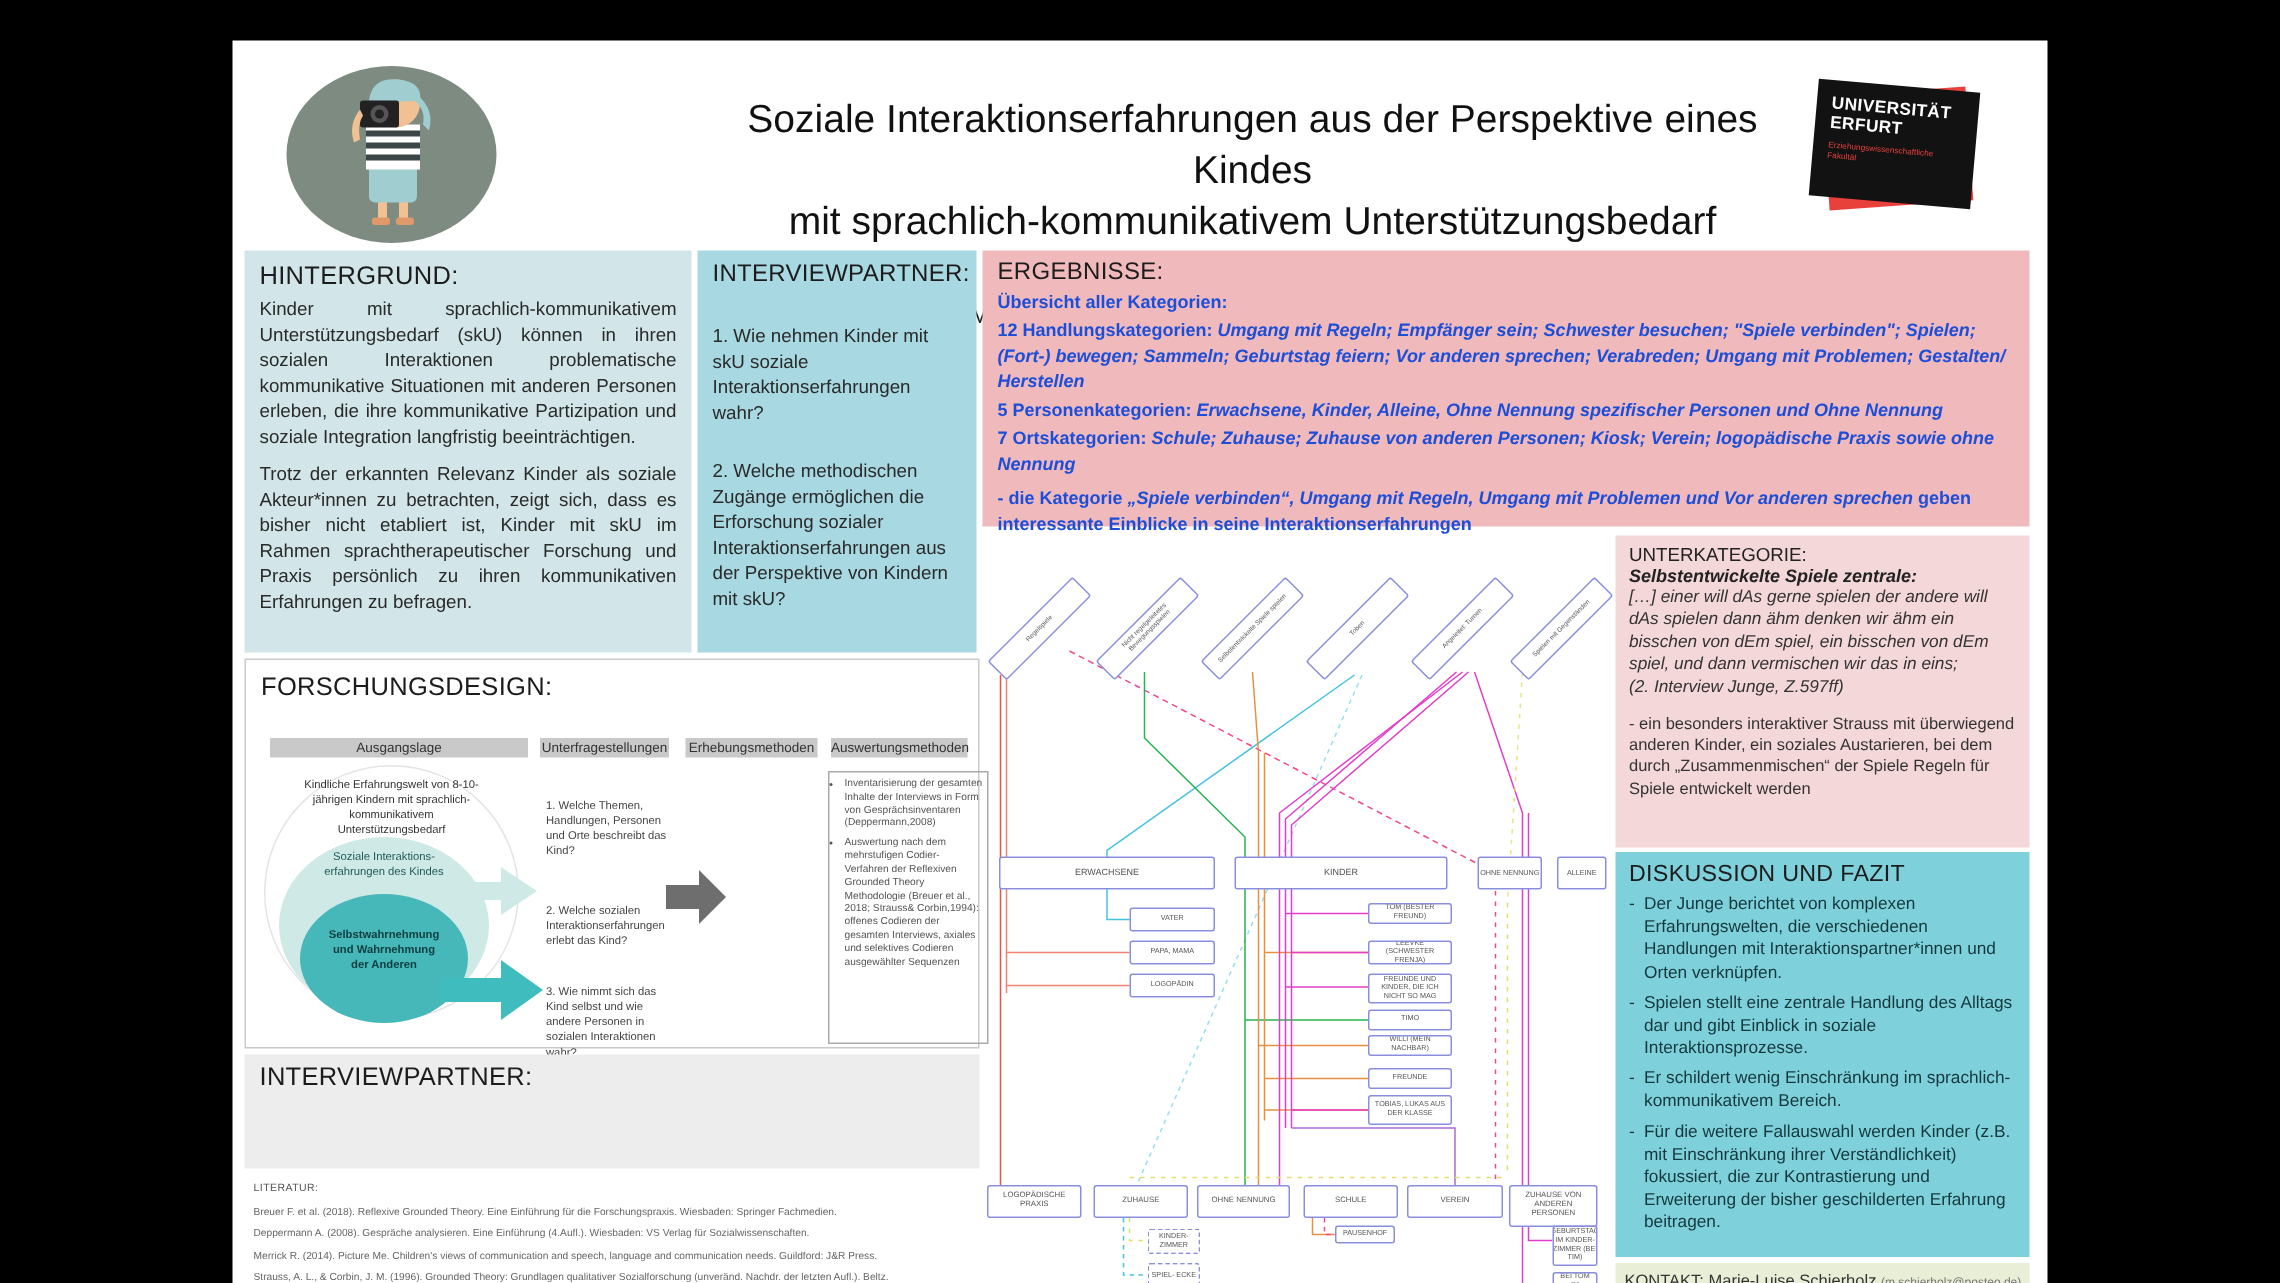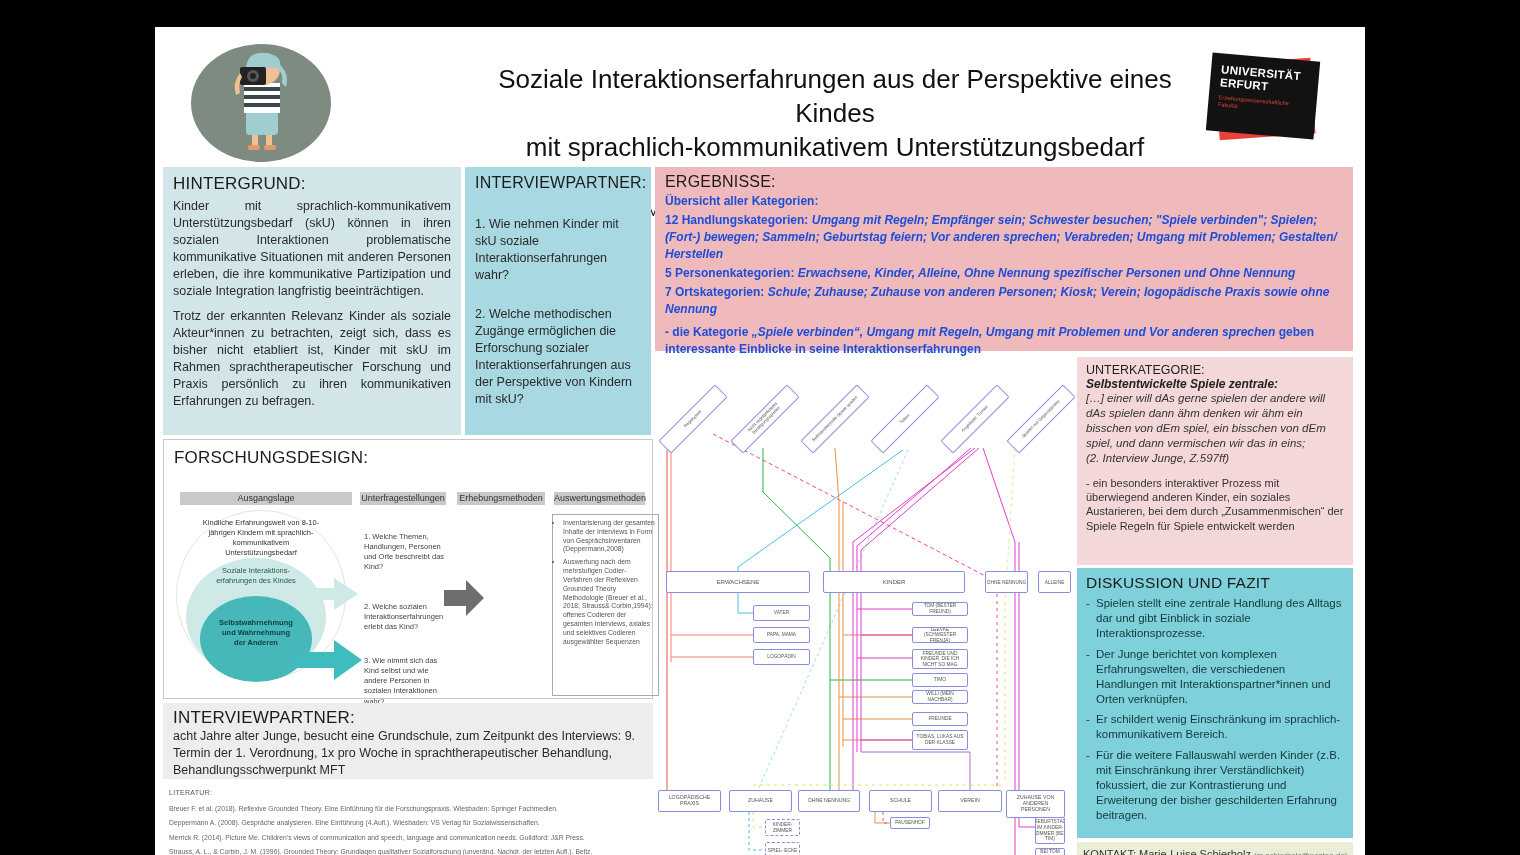--- a/index.html
+++ b/index.html
@@ -167,21 +167,20 @@
 
 
     <div class="fd-box" style="left:388px;top:74px;width:92px;height:172px">
       <li>Inventarisierung der gesamten Inhalte der Interviews in Form von Gesprächsinventaren (Deppermann,2008)</li>
       <li>Auswertung nach dem mehrstufigen Codier-Verfahren der Reflexiven Grounded Theory Methodologie (Breuer et al., 2018; Strauss&amp; Corbin,1994): offenes Codieren der gesamten Interviews, axiales und selektives Codieren ausgewählter Sequenzen</li>
     </div>
   </div>
 
   <div class="panel gray" style="left:8px;top:676px;width:490px;height:76px;padding:5px 10px;">
     <div class="sec-heading">INTERVIEWPARTNER:</div>
-    <div class="body-text">acht Jahre alter Junge, besucht eine Grundschule, zum Zeitpunkt des Interviews: 9. Termin der 1. Verordnung, 1x pro Woche in sprachtherapeutischer Behandlung, Behandlungsschwerpunkt MFT</div>
   </div>
 
   <div class="panel" style="left:14px;top:762px;width:480px;">
     <div class="lit-head">LITERATUR:</div>
     <div class="lit">Breuer F. et al. (2018). Reflexive Grounded Theory. Eine Einführung für die Forschungspraxis. Wiesbaden: Springer Fachmedien.</div>
     <div class="lit">Deppermann A. (2008). Gespräche analysieren. Eine Einführung (4.Aufl.). Wiesbaden: VS Verlag für Sozialwissenschaften.</div>
     <div class="lit">Merrick R. (2014). Picture Me. Children's views of communication and speech, language and communication needs. Guildford: J&amp;R Press.</div>
     <div class="lit">Strauss, A. L., &amp; Corbin, J. M. (1996). Grounded Theory: Grundlagen qualitativer Sozialforschung (unveränd. Nachdr. der letzten Aufl.). Beltz.</div>
   </div>
 
@@ -266,27 +265,27 @@
     <div class="node node-sub" style="left:237px;top:455px;width:40px;height:12px">PAUSENHOF</div>
     <div class="node node-sub" style="left:382px;top:455px;width:30px;height:27px">GEBURTSTAG IM KINDER- ZIMMER (BEI TIM)</div>
     <div class="node node-sub" style="left:382px;top:486px;width:30px;height:19px">BEI TOM IM GARTEN</div>
   </div>
 
   <div class="panel pink-light" style="left:922px;top:330px;width:276px;height:208px;padding:6px 9px;">
     <div class="uk-head">UNTERKATEGORIE:</div>
     <div class="uk-sub">Selbstentwickelte Spiele zentrale:</div>
     <div class="uk-quote pre">[…] einer will dAs gerne spielen der andere will dAs spielen dann ähm denken wir ähm ein bisschen von dEm spiel, ein bisschen von dEm spiel, und dann vermischen wir das in eins;
 (2. Interview Junge, Z.597ff)</div>
-    <div class="uk-note">- ein besonders interaktiver Prozess mit überwiegend anderen Kinder, ein soziales Austarieren, bei dem durch „Zusammenmischen“ der Spiele Regeln für Spiele entwickelt werden</div>
+    <div class="uk-note">- ein besonders interaktiver Strauss mit überwiegend anderen Kinder, ein soziales Austarieren, bei dem durch „Zusammenmischen“ der Spiele Regeln für Spiele entwickelt werden</div>
   </div>
 
   <div class="panel teal-strong" style="left:922px;top:541px;width:276px;height:270px;padding:6px 9px;">
     <div class="sec-heading" style="font-size:15.5px;margin-bottom:4px">DISKUSSION UND FAZIT</div>
+    <div class="disk-item">Der Junge berichtet von komplexen Erfahrungswelten, die verschiedenen Handlungen mit Interaktionspartner*innen und Orten verknüpfen.</div>
     <div class="disk-item">Spielen stellt eine zentrale Handlung des Alltags dar und gibt Einblick in soziale Interaktionsprozesse.</div>
-    <div class="disk-item">Der Junge berichtet von komplexen Erfahrungswelten, die verschiedenen Handlungen mit Interaktionspartner*innen und Orten verknüpfen.</div>
     <div class="disk-item">Er schildert wenig Einschränkung im sprachlich-kommunikativem Bereich.</div>
     <div class="disk-item">Für die weitere Fallauswahl werden Kinder (z.B. mit Einschränkung ihrer Verständlichkeit) fokussiert, die zur Kontrastierung und Erweiterung der bisher geschilderten Erfahrung beitragen.</div>
   </div>
 
   <div class="panel green-light" style="left:922px;top:815px;width:276px;height:24px;">
     <div id="kontakt-line">
       <span>KONTAKT:</span>
       <span>Marie-Luise Schierholz</span>
       <span class="email">(m.schierholz@posteo.de)</span>
     </div>

